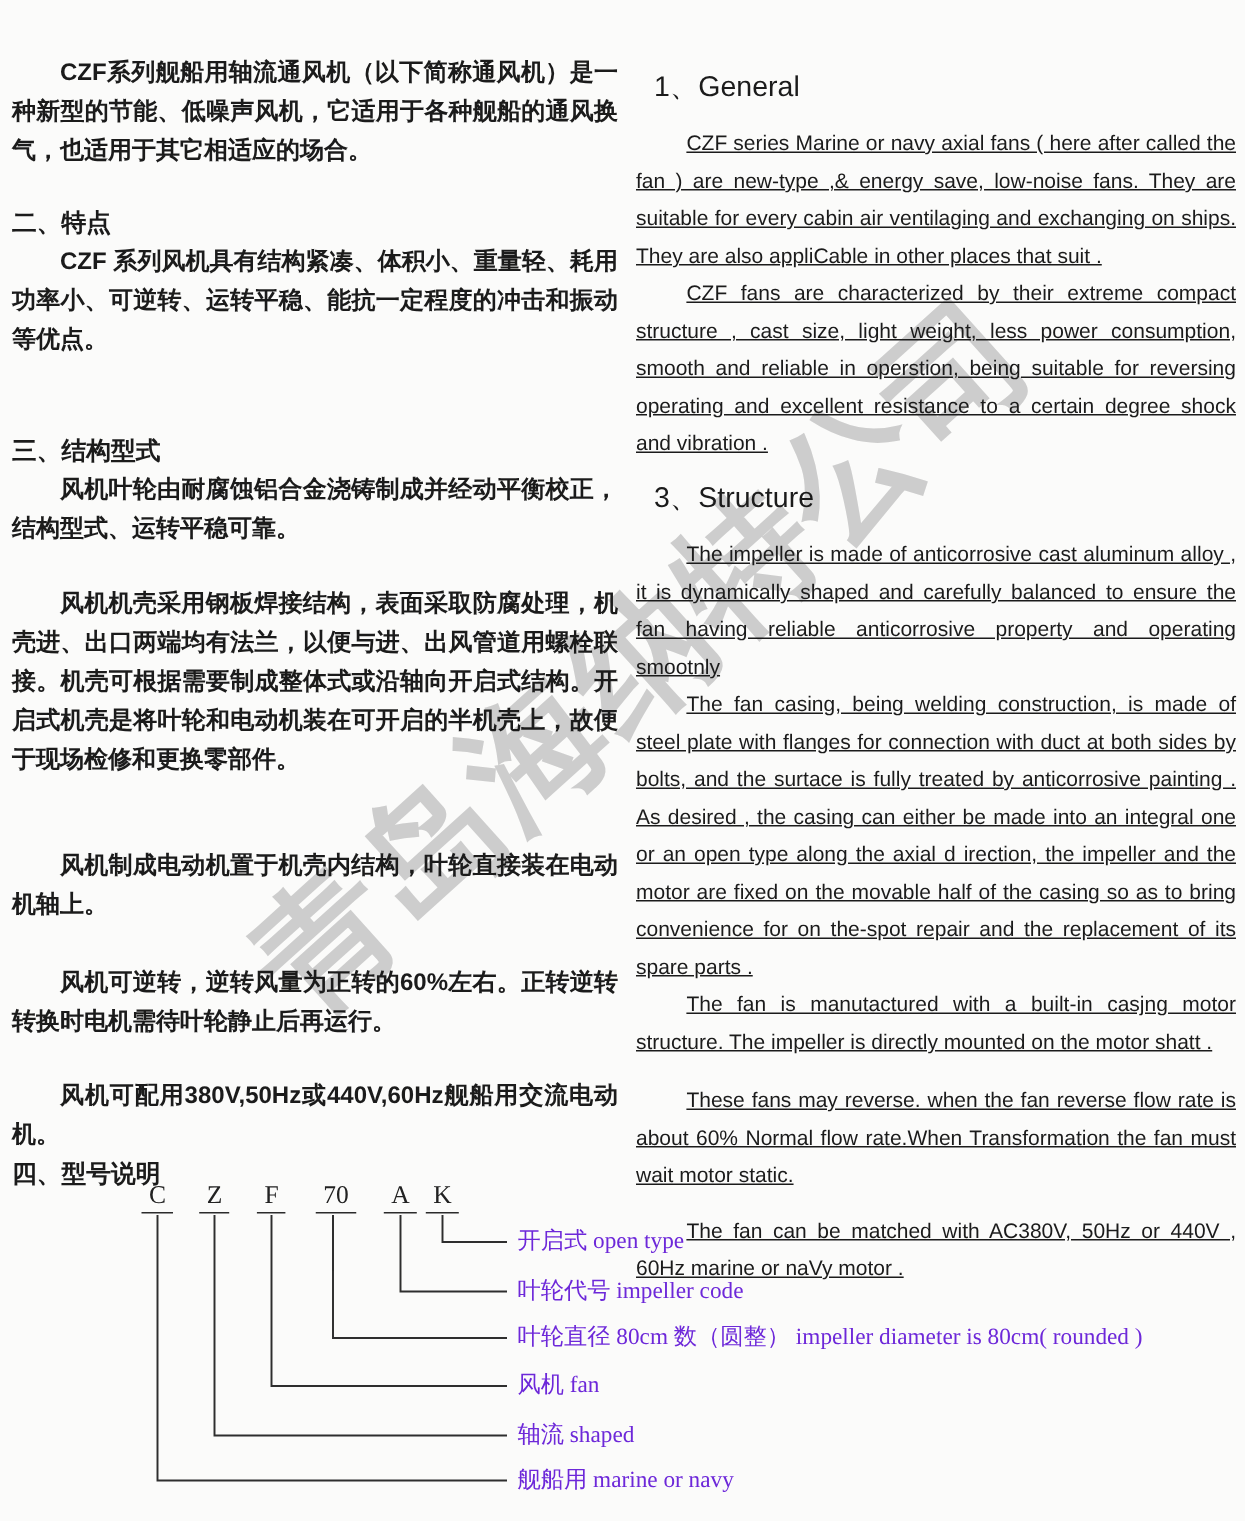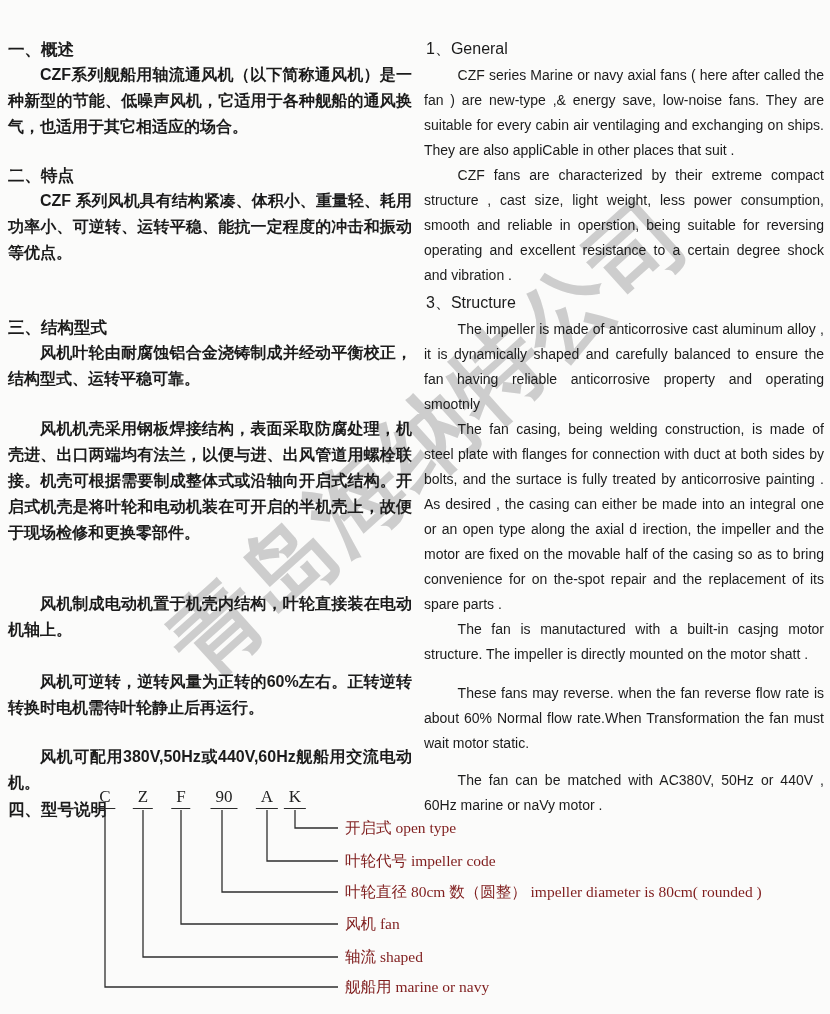--- a/index.html
+++ b/index.html
@@ -15,49 +15,48 @@
     color:#c6c6c6;opacity:.85;font-family:"Liberation Sans",sans-serif;
   }
   
   .col{position:absolute;top:0;z-index:2;}
   .col-left{left:8px;width:404px;padding-top:36px;
     font-size:16px;line-height:26px;font-weight:bold;}
   .col-right{left:424px;width:400px;padding-top:34px;
     font-size:14px;line-height:25px;}
   .cn-h{margin:0;font-size:16.5px;}
   .cn-p{margin:0;text-indent:2em;text-align:justify;}
-  .en-h{margin:2px;font-size:16px;}
-  .en-p{margin:0;text-indent:2.4em;text-align:justify;}
+  .en-h{margin:12px;font-size:19px;}
+  .en-p{margin:0;text-indent:2.4em;text-align:justify;text-decoration:underline;}
   .mt22{margin-top:22px}.mt48{margin-top:48px}.mt24{margin-top:24px}
   .mt45{margin-top:45px}.mt26{margin-top:26px}.mt23{margin-top:23px}
   .mt14{margin-top:14px}.mt12{margin-top:12px}
   .indent-h{margin-left:2.2em}
   
   .diagram{position:absolute;left:0;top:785px;width:830px;height:229px;z-index:2;
     font-family:"Liberation Serif",serif;}
   .diagram svg{position:absolute;left:0;top:0;}
   .code-letter{
     position:absolute;top:2px;transform:translateX(-50%);
     font-size:17px;border-bottom:1.5px solid #2b2b2b;padding:0 5px 1px;
     color:#222;white-space:nowrap;
   }
   .diag-label{
     position:absolute;left:345px;font-size:15.5px;line-height:20px;
-    white-space:nowrap;color:#7f1d1d;
+    white-space:nowrap;color:#6d28d9;
   }
 </style>
 </head>
 <body>
 
 <div class="page">
 
   <div class="watermark">青岛海纳特公司</div>
 
   <div class="col col-left">
-    <p class="cn-h">一、概述</p>
     <p class="cn-p">CZF系列舰船用轴流通风机（以下简称通风机）是一种新型的节能、低噪声风机，它适用于各种舰船的通风换气，也适用于其它相适应的场合。</p>
 
     <p class="cn-h mt22">二、特点</p>
     <p class="cn-p">CZF 系列风机具有结构紧凑、体积小、重量轻、耗用功率小、可逆转、运转平稳、能抗一定程度的冲击和振动等优点。</p>
 
     <p class="cn-h mt48">三、结构型式</p>
     <p class="cn-p">风机叶轮由耐腐蚀铝合金浇铸制成并经动平衡校正，结构型式、运转平稳可靠。</p>
     <p class="cn-p mt24">风机机壳采用钢板焊接结构，表面采取防腐处理，机壳进、出口两端均有法兰，以便与进、出风管道用螺栓联接。机壳可根据需要制成整体式或沿轴向开启式结构。开启式机壳是将叶轮和电动机装在可开启的半机壳上，故便于现场检修和更换零部件。</p>
     <p class="cn-p mt45">风机制成电动机置于机壳内结构，叶轮直接装在电动机轴上。</p>
     <p class="cn-p mt26">风机可逆转，逆转风量为正转的60%左右。正转逆转转换时电机需待叶轮静止后再运行。</p>
@@ -95,21 +94,21 @@
 
         <polyline points="143,25 143,172 338,172"></polyline>
 
         <polyline points="105,25 105,202 338,202"></polyline>
       </g>
     </svg>
 
     <span class="code-letter" style="left:105px">C</span>
     <span class="code-letter" style="left:143px">Z</span>
     <span class="code-letter" style="left:181px">F</span>
-    <span class="code-letter" style="left:224px">90</span>
+    <span class="code-letter" style="left:224px">70</span>
     <span class="code-letter" style="left:267px">A</span>
     <span class="code-letter" style="left:295px">K</span>
 
     <div class="diag-label" style="top:33px">开启式 open type</div>
     <div class="diag-label" style="top:66px">叶轮代号 impeller code</div>
     <div class="diag-label" style="top:97px">叶轮直径 80cm 数（圆整）  impeller diameter is 80cm( rounded )</div>
     <div class="diag-label" style="top:129px">风机 fan</div>
     <div class="diag-label" style="top:162px">轴流 shaped</div>
     <div class="diag-label" style="top:192px">舰船用  marine or navy</div>
   </div>

